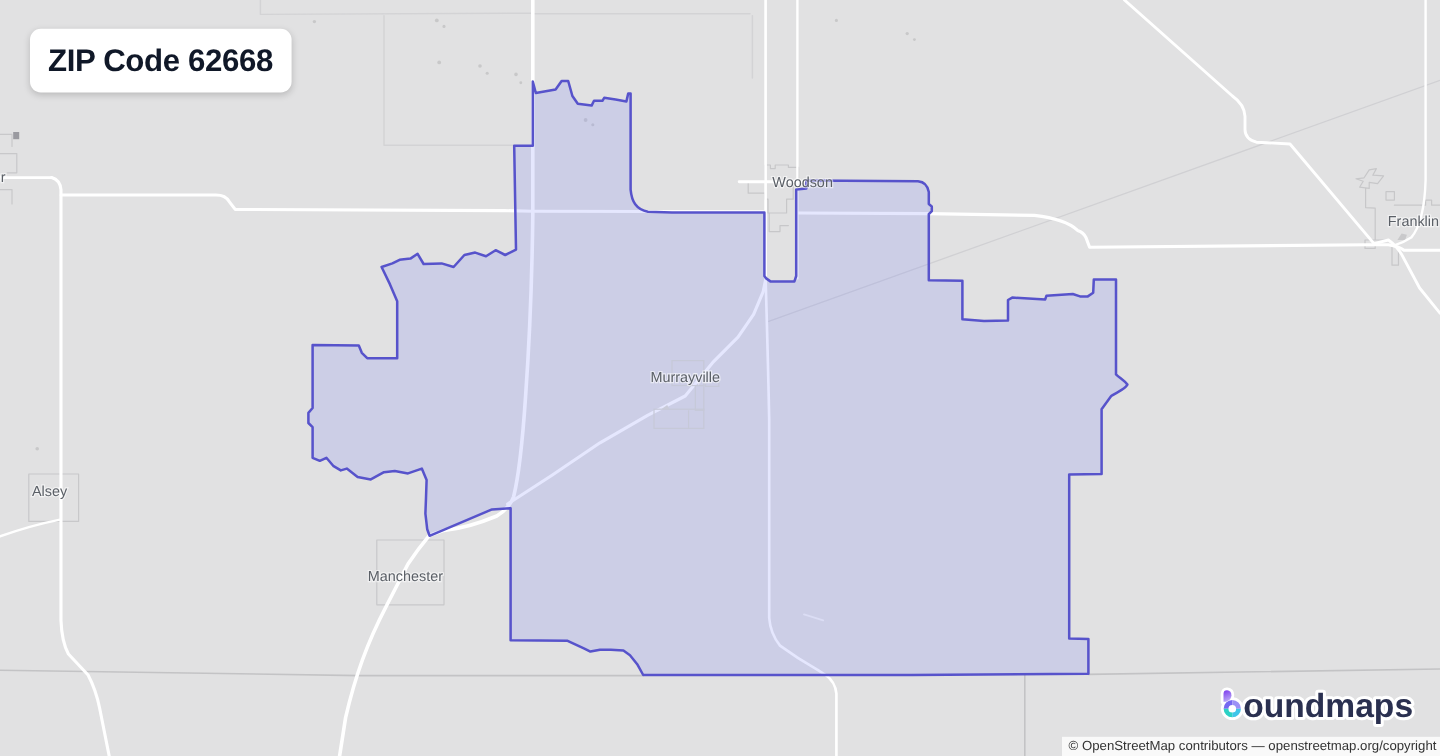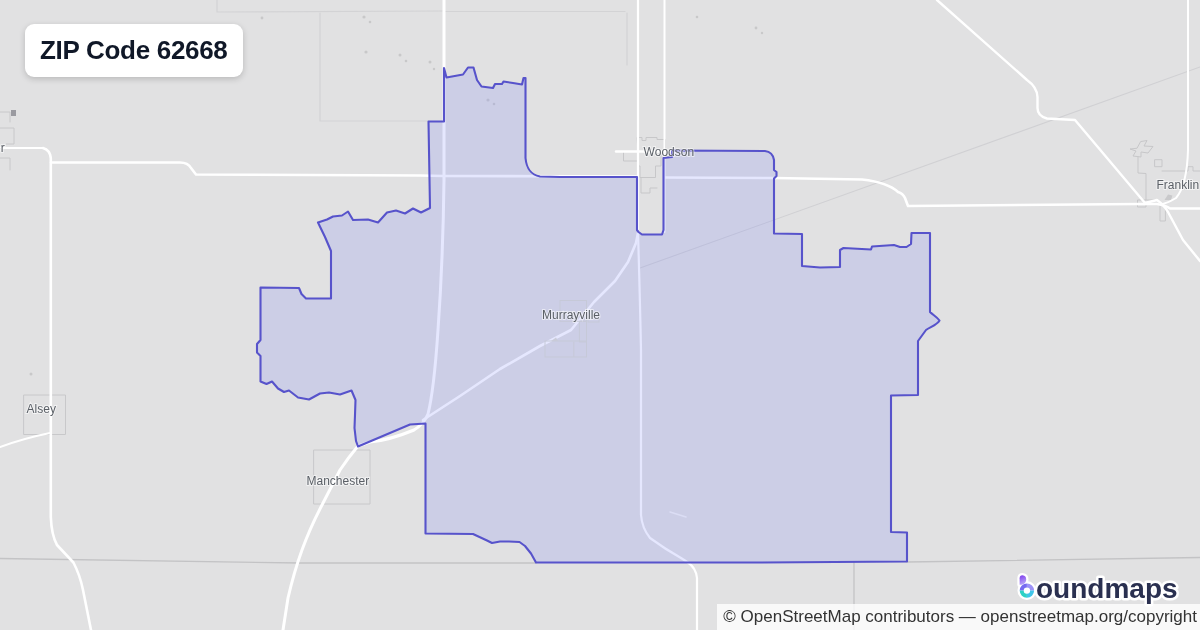--- a/index.html
+++ b/index.html
@@ -131,14 +131,14 @@
     <path d="M22.1,24.6 A7.2,7.2 0 0 1 14.9,31.8 L14.9,27.8 A3.2,3.2 0 0 0 18.1,24.6 Z" fill="#3fc5e9"></path>
     <path d="M14.9,31.8 A7.2,7.2 0 0 1 7.7,24.6 L11.7,24.6 A3.2,3.2 0 0 0 14.9,27.8 Z" fill="#2dd1c5"></path>
   </g>
 
   <g style="font-family:'Liberation Sans',sans-serif;font-weight:bold;font-size:28px;letter-spacing:0px;">
     <text x="24" y="31.5" style="fill:#ffffff;stroke:#ffffff;stroke-width:5px;stroke-linejoin:round;">oundmaps</text>
     <text x="24" y="31.5" style="fill:#2a3050;">oundmaps</text>
   </g>
 </svg>
 
-<div style="position:absolute;right:0;bottom:0;height:26px;background:rgba(255,255,255,0.78);display:flex;align-items:center;padding:0 3px 0 6px;font-size:17px;color:#333333;">© OpenStreetMap contributors — openstreetmap.org/copyright</div>
+<div style="position:absolute;right:0;bottom:0;height:16px;background:rgba(255,255,255,0.78);display:flex;align-items:center;padding:0 3px 0 6px;font-size:11px;color:#333333;">© OpenStreetMap contributors — openstreetmap.org/copyright</div>
 </div>
 
 </body></html>

